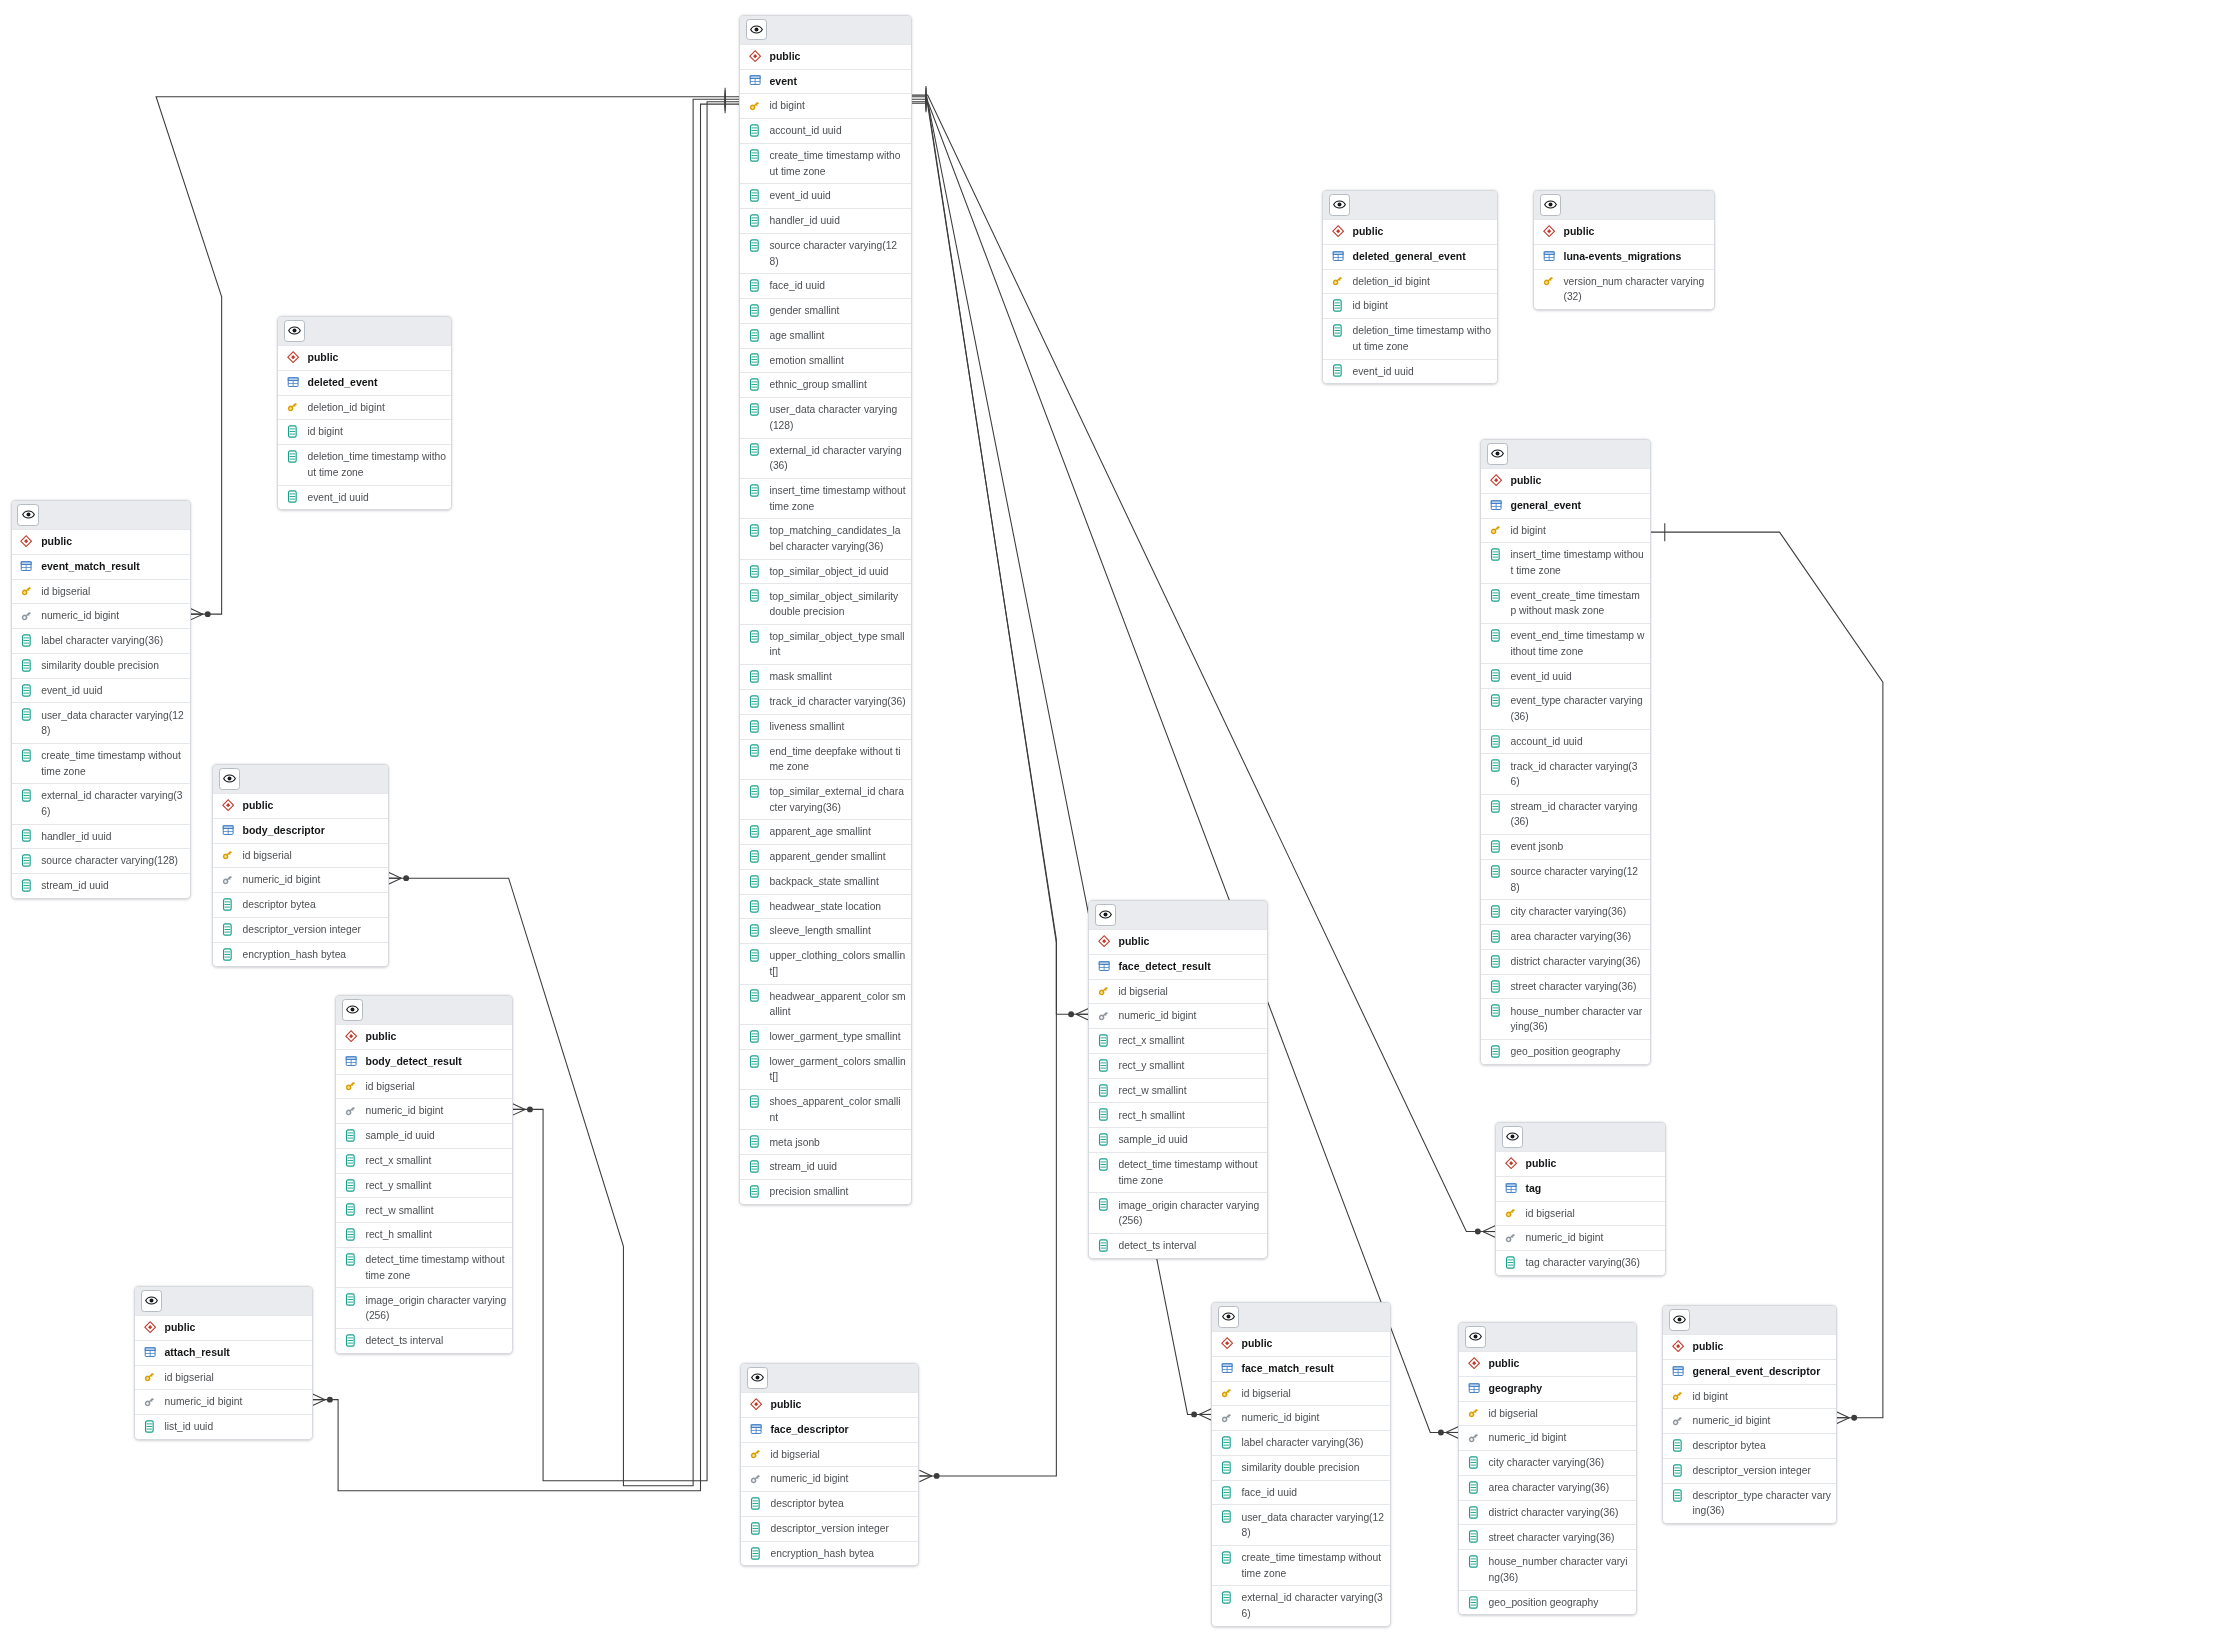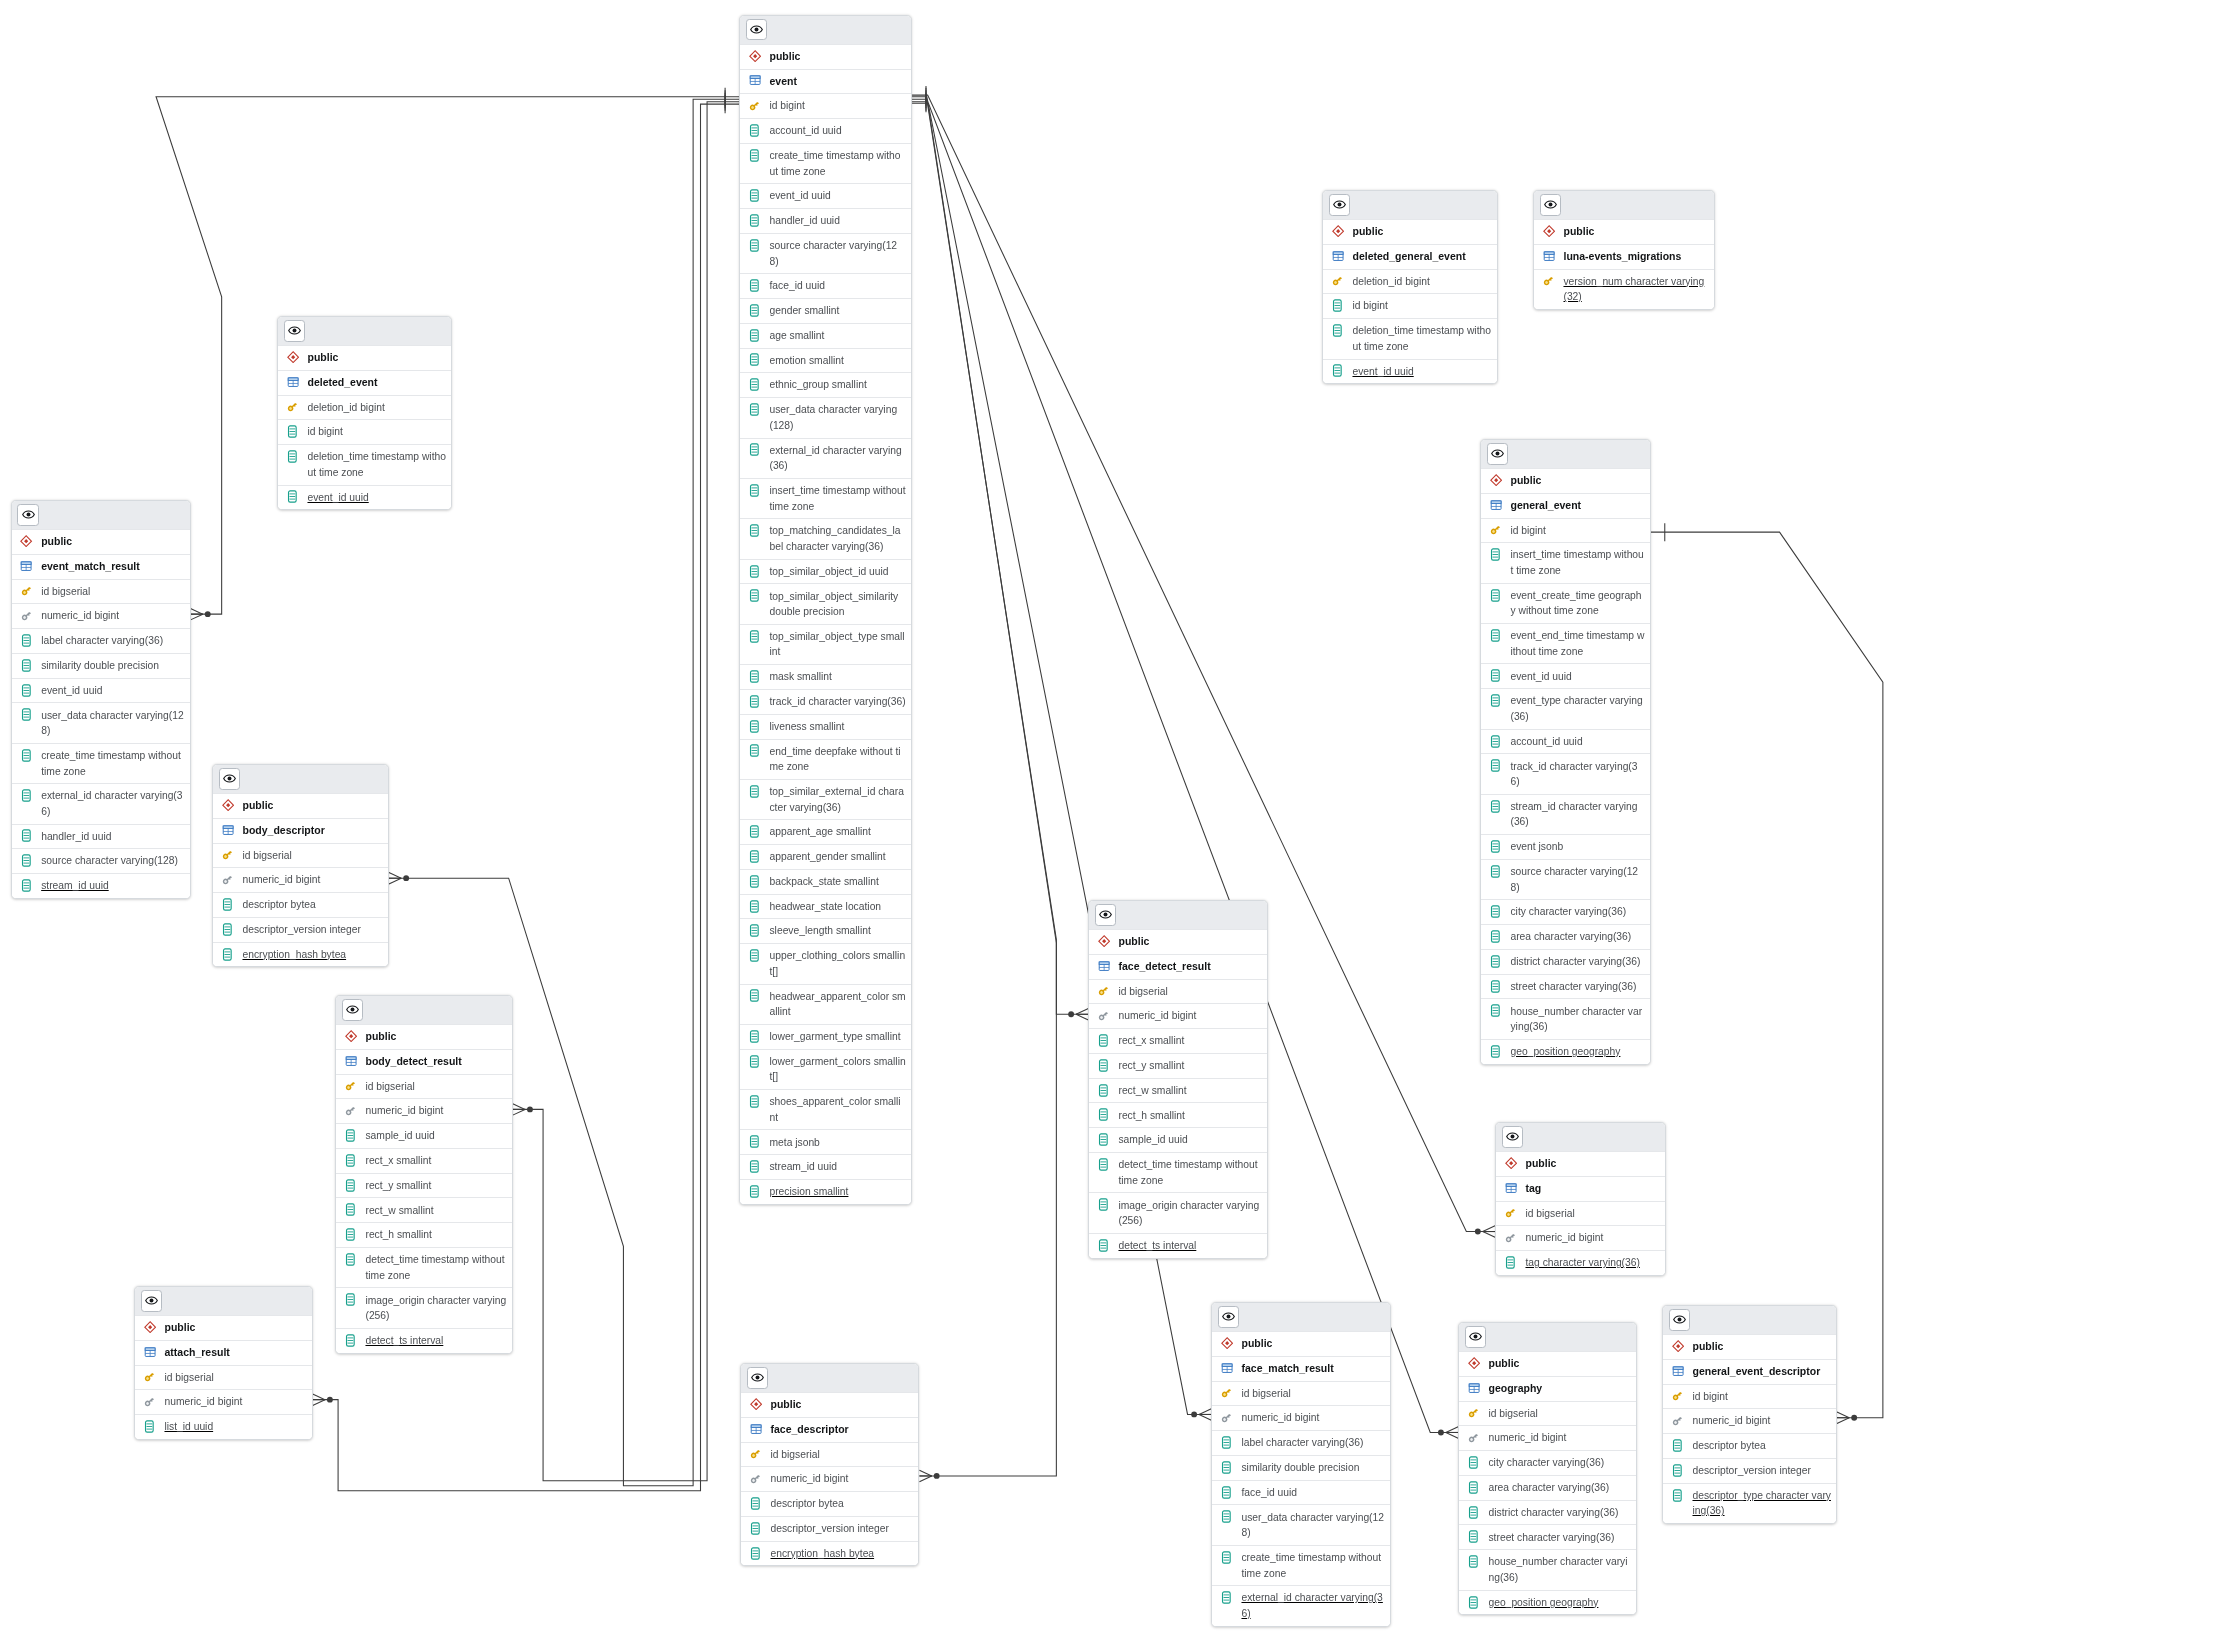--- a/index.html
+++ b/index.html
@@ -18,21 +18,21 @@
     display:flex;align-items:center;padding:0 3.3px;box-sizing:border-box;
   }
   .eye{
     width:21.3px;height:21.3px;background:#fff;border:0.8px solid #b6bcc3;border-radius:3.3px;
     display:flex;align-items:center;justify-content:center;margin-left:2.5px;padding:0;cursor:pointer;
   }
   .row{
     display:flex;align-items:flex-start;border-top:0.8px solid #e5e7ea;
     padding:4.1px 4.9px;box-sizing:border-box;min-height:24.6px;background:#fff;
   }
-  .row:last-child{border-radius:0 0 4.1px 4.1px;text-decoration:underline;}
+  .row:last-child{border-radius:0 0 4.1px 4.1px;}
   .row .ico{flex:0 0 19.7px;display:flex;justify-content:center;margin-top:0.8px;}
   .row .txt{
     margin-left:4.9px;font-size:10.3px;line-height:15.6px;color:#4b4e52;
     word-break:break-all;min-width:0;
   }
   .row.bold .txt{font-weight:700;color:#121416;word-break:normal;font-size:10.5px;}
 </style>
 </head>
 <body>
 
@@ -1570,21 +1570,21 @@
         </div>
         <div class="row">
           <span class="ico">
             <svg width="10.7" height="13" viewBox="0 0 13 16">
               <rect x="1.8" y="1" width="9.4" height="14" rx="2" fill="#fff" stroke="#17a08c" stroke-width="1.4"></rect>
               <line x1="3" y1="4.8" x2="10" y2="4.8" stroke="#17a08c" stroke-width="1.1"></line>
               <line x1="3" y1="8" x2="10" y2="8" stroke="#17a08c" stroke-width="1.1"></line>
               <line x1="3" y1="11.2" x2="10" y2="11.2" stroke="#17a08c" stroke-width="1.1"></line>
             </svg>
           </span>
-          <span class="txt">event_create_time geography without time zone</span>
+          <span class="txt">event_create_time timestamp without mask zone</span>
         </div>
         <div class="row">
           <span class="ico">
             <svg width="10.7" height="13" viewBox="0 0 13 16">
               <rect x="1.8" y="1" width="9.4" height="14" rx="2" fill="#fff" stroke="#17a08c" stroke-width="1.4"></rect>
               <line x1="3" y1="4.8" x2="10" y2="4.8" stroke="#17a08c" stroke-width="1.1"></line>
               <line x1="3" y1="8" x2="10" y2="8" stroke="#17a08c" stroke-width="1.1"></line>
               <line x1="3" y1="11.2" x2="10" y2="11.2" stroke="#17a08c" stroke-width="1.1"></line>
             </svg>
           </span>

